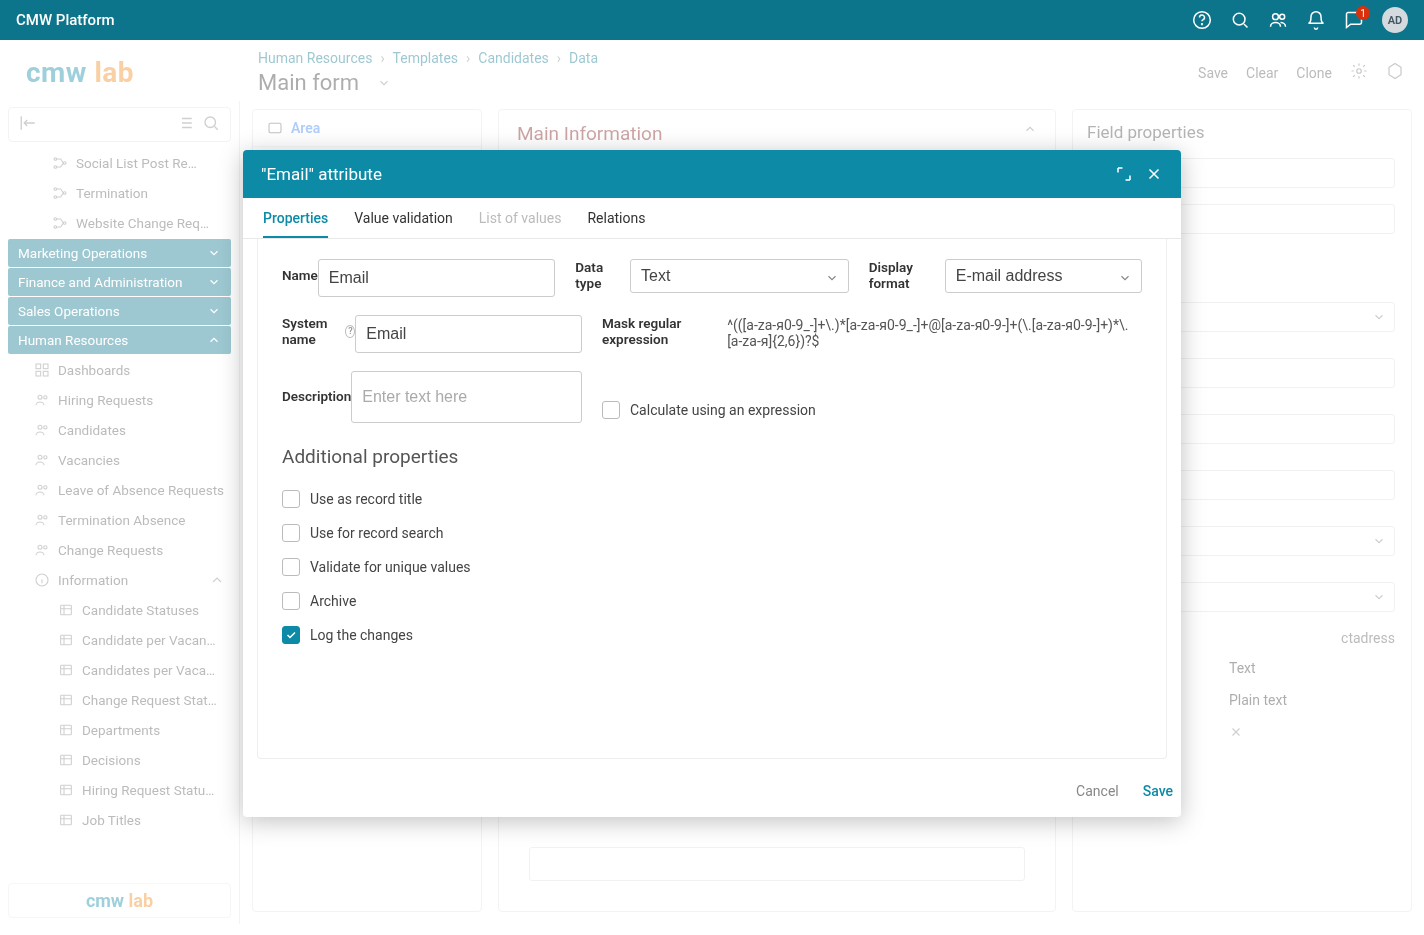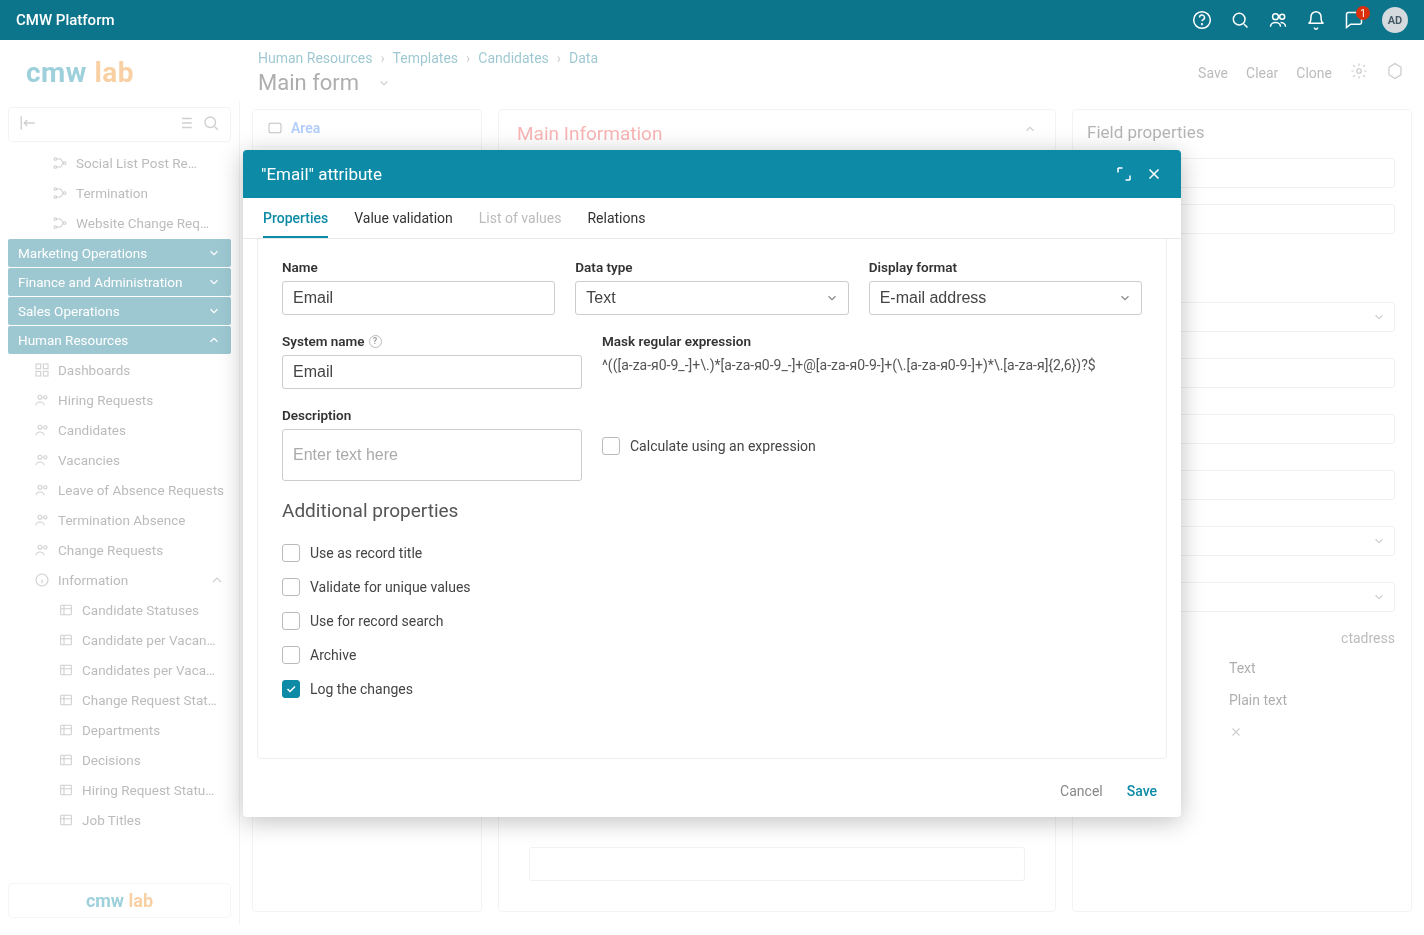--- a/index.html
+++ b/index.html
@@ -47,54 +47,54 @@
 .panel { border: 1px solid #e0e0e0; border-radius: 4px; background: #fff; }
 .panel-area { width: 230px; }
 .panel-header { padding: 10px 14px; font-weight: 600; color: #3b82f6; border-bottom: 1px solid #eee; display: flex; align-items: flex-start; gap: 8px; }
 .panel-header svg { width: 16px; height: 16px; stroke: #666; fill: none; stroke-width: 1.6; }
 .area-row { padding: 8px 14px; display: flex; gap: 8px; color: #555; font-weight: 600; }
 .area-search { margin: 8px 10px; border: 1px solid #ddd; border-radius: 3px; padding: 6px 8px; display: flex; gap: 6px; color: #888; }
 .attr-header { margin: 6px 10px 0 10px; border: 1px solid #ddd; border-top-left-radius: 3px; border-top-right-radius: 3px; padding: 8px 10px; font-weight: 600; }
 .attr-row { margin: 0 10px; border: 1px solid #eee; border-top: none; padding: 10px; }
 
 .panel-main { flex: 1; display: flex; flex-direction: column; }
-.panel-main-header { padding: 12px 18px; font-size: 19px; color: #ef4444; display: flex; justify-content: space-between; border-bottom: 1px solid #eee; }
+.panel-main-header { padding: 12px 18px; font-size: 19px; color: #7f1d1d; display: flex; justify-content: space-between; border-bottom: 1px solid #eee; }
 
 .panel-props { width: 340px; }
 .panel-props-header { padding: 12px 14px; font-size: 17px; color: #444; }
 .prop-row { display: flex; padding: 8px 16px; gap: 10px; align-items: center; }
 .prop-label { width: 130px; color: #333; font-weight: 600; font-size: 13.5px; }
 .prop-field { flex: 1; border: 1px solid #ddd; border-radius: 3px; height: 30px; }
 .prop-box { border: 1px solid #ddd; border-radius: 3px; height: 30px; width: 100%; display: flex; justify-content: flex-end; align-items: center; padding: 0 8px; }
 
 
 .overlay { position: absolute; inset: 40px 0 0 0; background: rgba(255,255,255,0.6); }
 .modal { position: absolute; left: 50%; transform: translateX(-50%); top: 150px; width: 938px; background: #fff; border-radius: 4px; box-shadow: 0 4px 24px rgba(0,0,0,0.25); overflow: hidden; }
 .modal-header { background: #0c8aa6; color: #fff; padding: 14px 18px; font-size: 17px; display: flex; justify-content: space-between; align-items: center; }
 .modal-header-icons { display: flex; gap: 12px; }
 .modal-header-icons svg { width: 18px; height: 18px; stroke: #fff; fill: none; stroke-width: 2; cursor: pointer; }
 .tabs { display: flex; gap: 26px; padding: 12px 20px 0 20px; border-bottom: 1px solid #e8e8e8; }
 .tab { padding-bottom: 10px; cursor: pointer; color: #333; }
 .tab.active { color: #0c8aa6; border-bottom: 2px solid #0c8aa6; font-weight: 500; }
 .tab.disabled { color: #bbb; cursor: default; }
 .modal-body { padding: 20px 24px; border: 1px solid #eee; margin: 0 14px 14px 14px; border-top: none; border-bottom-left-radius: 4px; border-bottom-right-radius: 4px; min-height: 520px; }
 .form-row { display: flex; gap: 20px; margin-bottom: 18px; }
-.form-col { flex: 1; display: flex; flex-direction: column; }
+.form-col { flex: 1; display: flex; flex-direction: row; }
 .form-label { font-weight: 600; margin-bottom: 6px; font-size: 13.5px; color: #333; display: flex; align-items: center; gap: 4px; }
 .form-input { border: 1px solid #ccc; border-radius: 3px; padding: 7px 10px; font-size: 16px; color: #444; width: 100%; }
 .form-input::placeholder { color: #aaa; }
 .select-wrap { position: relative; }
 .select-wrap svg { position: absolute; right: 10px; top: 50%; transform: translateY(-50%); width: 14px; height: 14px; stroke: #888; fill: none; stroke-width: 2; pointer-events: none; }
 .regex-text { color: #555; font-size: 14px; padding-top: 2px; }
 .checkbox-row { display: flex; align-items: center; gap: 10px; padding: 8px 0; color: #444; }
 .chk { width: 18px; height: 18px; border: 1.5px solid #bbb; border-radius: 3px; flex-shrink: 0; display: flex; align-items: center; justify-content: center; }
 .chk.checked { background: #0c8aa6; border-color: #0c8aa6; }
 .chk.checked svg { width: 12px; height: 12px; stroke: #fff; stroke-width: 3; fill: none; }
 .section-title { font-size: 19px; color: #555; margin: 10px 0 14px 0; }
-.modal-footer { display: flex; justify-content: flex-end; gap: 24px; padding: 10px 24px 18px 24px; }
+.modal-footer { display: flex; justify-content: flex-end; gap: 24px; padding: 10px 8px 18px 24px; }
 .btn-cancel { color: #888; cursor: pointer; }
 .btn-save { color: #0c8aa6; cursor: pointer; font-weight: 500; }
 .chev-icon { width: 14px; height: 14px; stroke: #888; fill: none; stroke-width: 2; }
 .x-icon { width: 14px; height: 14px; stroke: #888; fill: none; stroke-width: 2; }
 .help-icon { width: 13px; height: 13px; border: 1px solid #bbb; border-radius: 50%; display: inline-flex; align-items: center; justify-content: center; font-size: 9px; color: #999; }
 </style>
 </head>
 <body>
 
 <div class="topbar">
@@ -557,25 +557,25 @@
         </div>
       </div>
     </div>
     <div class="section-title">Additional properties</div>
     <div class="checkbox-row">
         <span class="chk"></span>
         <span>Use as record title</span>
       </div>
     <div class="checkbox-row">
         <span class="chk"></span>
-        <span>Validate for unique values</span>
+        <span>Use for record search</span>
       </div>
     <div class="checkbox-row">
         <span class="chk"></span>
-        <span>Use for record search</span>
+        <span>Validate for unique values</span>
       </div>
     <div class="checkbox-row">
         <span class="chk"></span>
         <span>Archive</span>
       </div>
     <div class="checkbox-row">
         <span class="chk checked">
           <svg viewBox="0 0 24 24">
             <path d="M5 12l5 5L20 7"></path>
           </svg>

